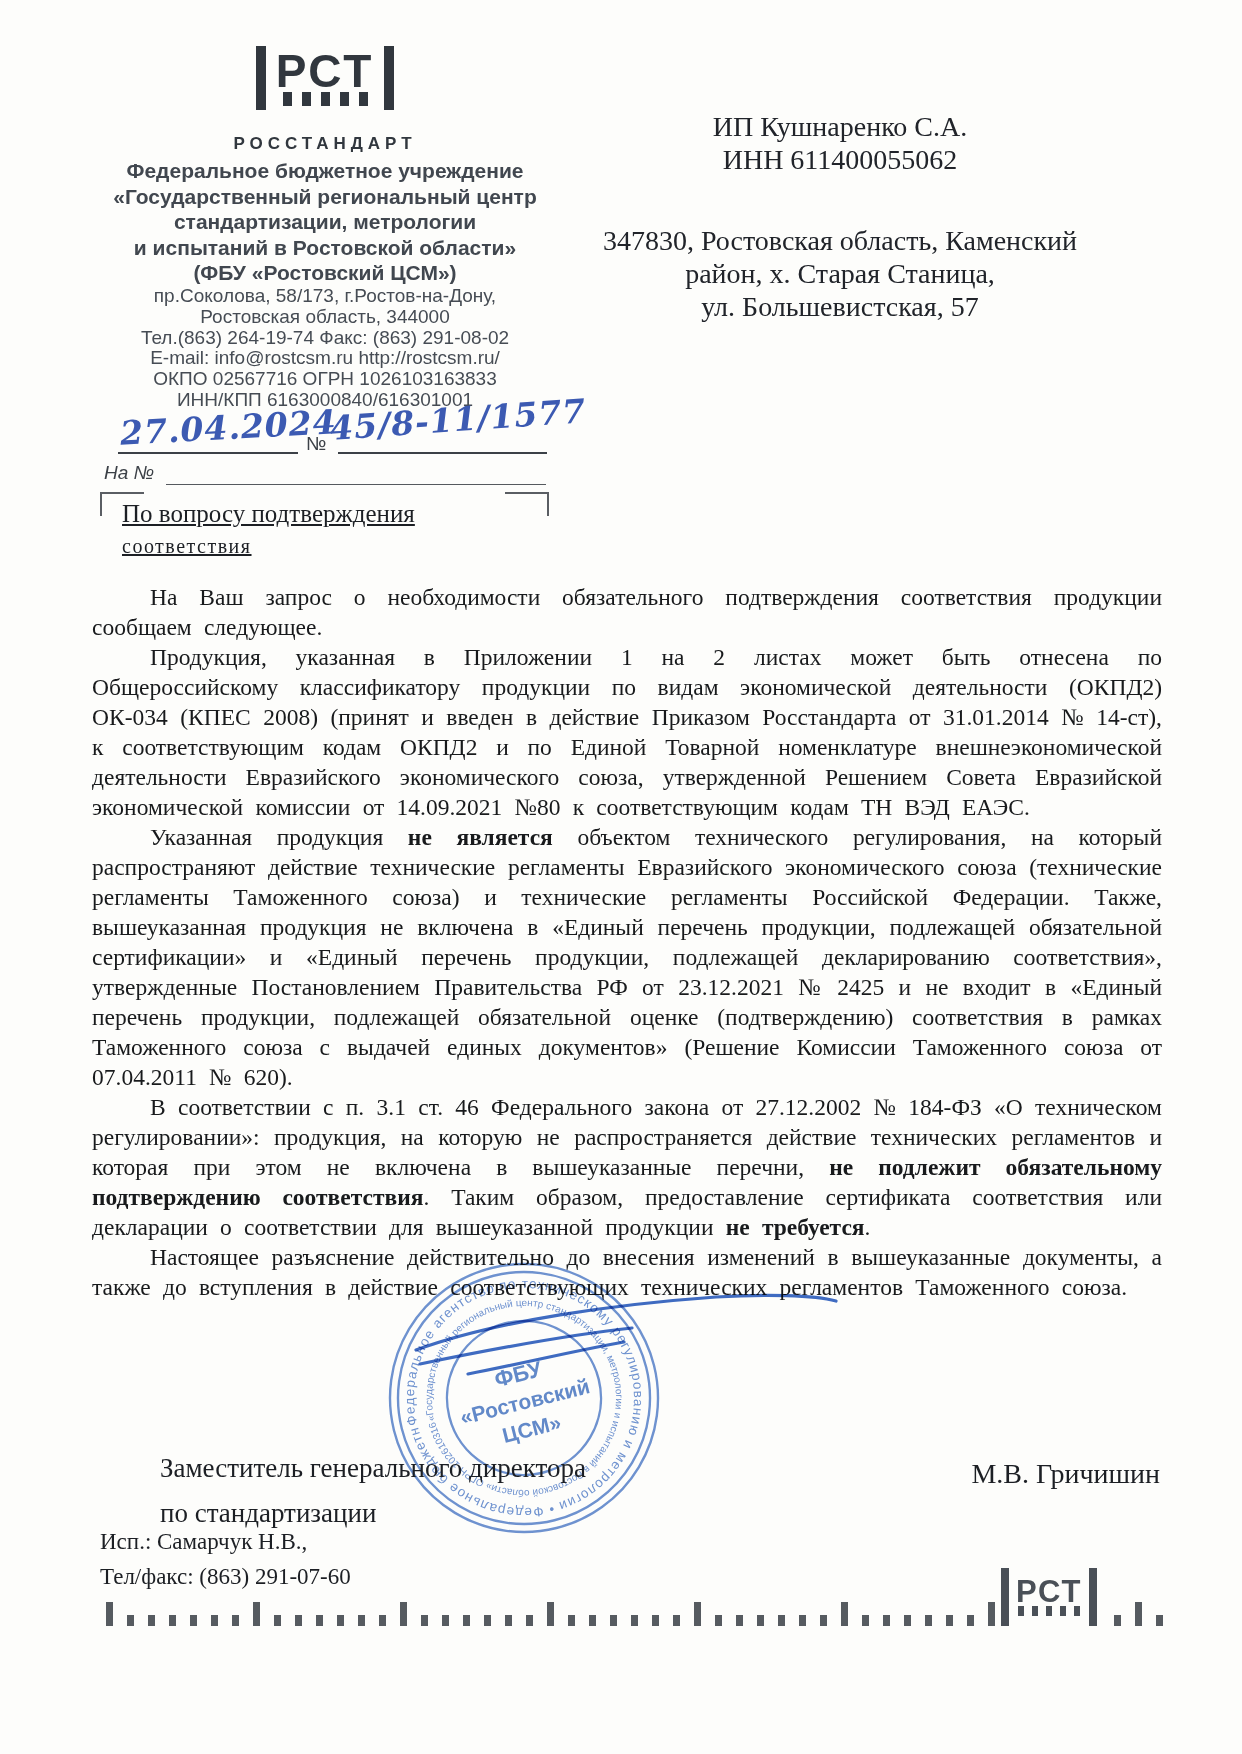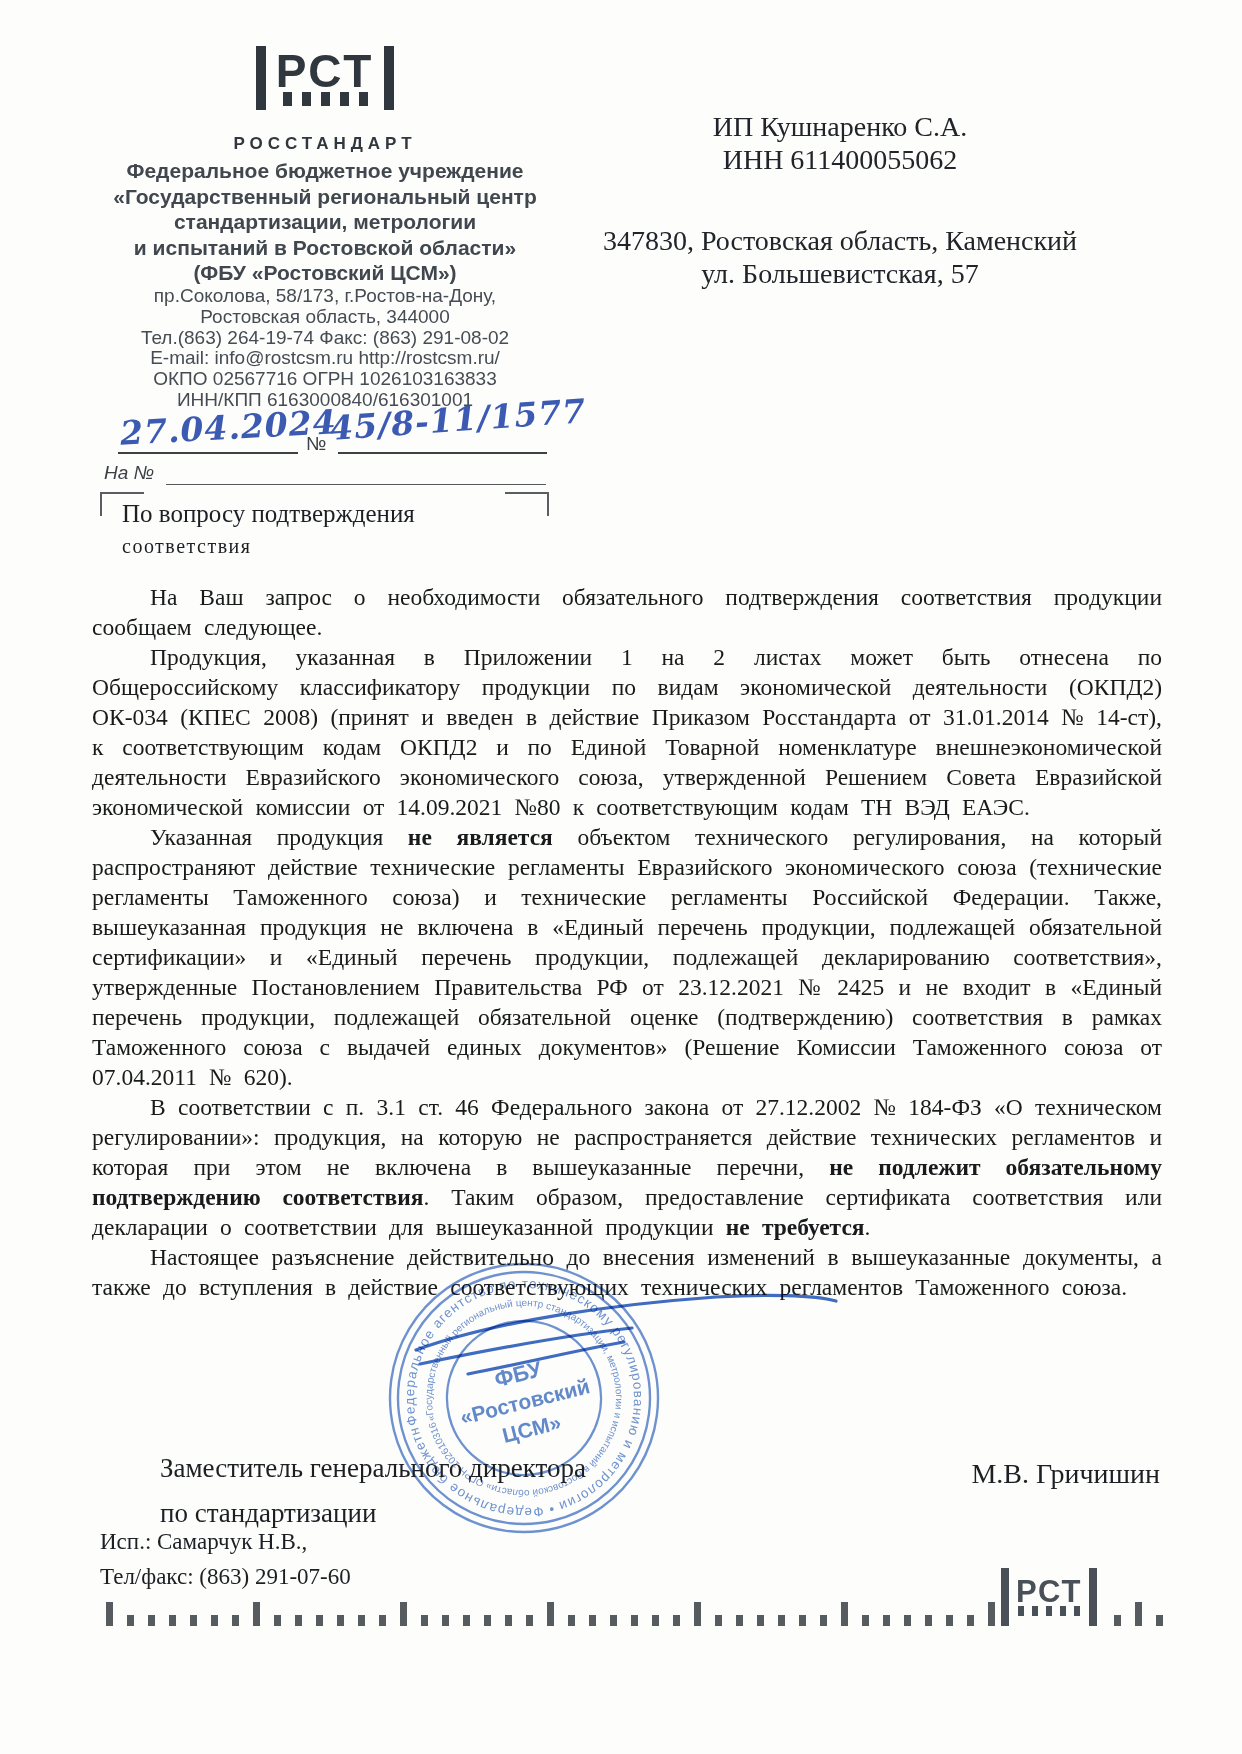--- a/index.html
+++ b/index.html
@@ -44,21 +44,21 @@
   .rule-reply{left:166px; top:484px; width:380px; border-top-width:1.5px; border-top-color:#55595e;}
   .num-label{position:absolute; left:306px; top:433px; font-family:"Liberation Sans",sans-serif; font-size:19px; color:#3c4147;}
   .reply-label{position:absolute; left:104px; top:462px; font-family:"Liberation Sans",sans-serif; font-size:19px; color:#3c4147;font-style:italic;}
   
   .recipient{position:absolute; left:560px; top:110px; width:560px; text-align:center; font-size:28px; line-height:33px; color:#21242a;}
   .recipient .addr{margin-top:48px;}
   
   .corner{position:absolute; width:42px; height:22px;}
   .corner-l{left:100px; top:492px; border-top:2px solid #5a5e63; border-left:2px solid #5a5e63;}
   .corner-r{left:505px; top:492px; border-top:2px solid #5a5e63; border-right:2px solid #5a5e63;}
-  .subject{position:absolute; left:122px; top:500px; color:#1c1f24;}
+  .subject{position:absolute; left:122px; top:500px; color:#1c1f24;text-decoration:underline;}
   .subject .s1{font-size:25px;}
   .subject .s2{font-size:20px; letter-spacing:1.5px; margin-top:7px;}
   
   .body-text{
     position:absolute; left:92px; top:582px; width:1070px;
     text-align:justify; font-size:23.5px; line-height:30px; word-spacing:0.27em; color:#181a1c;
   }
   .body-text p{margin:0; text-indent:58px;}
   
   .sig-title{position:absolute; left:160px; top:1446px; font-size:27px; line-height:45px; color:#1c1f24;}
@@ -125,20 +125,21 @@
   <div class="hw hw-num">45/8-11/1577</div>
   <div class="rule rule-num"></div>
   <div class="reply-label">На №</div>
   <div class="rule rule-reply"></div>
 
   <div class="recipient">
     <div>ИП Кушнаренко С.А.</div>
     <div>ИНН 611400055062</div>
     <div class="addr">
         <div>347830, Ростовская область, Каменский</div>
+        <div>район, х. Старая Станица,</div>
         <div>ул. Большевистская, 57</div>
       </div>
   </div>
 
   <div class="corner corner-l"></div>
   <div class="corner corner-r"></div>
   <div class="subject">
     <div class="s1">По вопросу подтверждения</div>
     <div class="s2">соответствия</div>
   </div>

